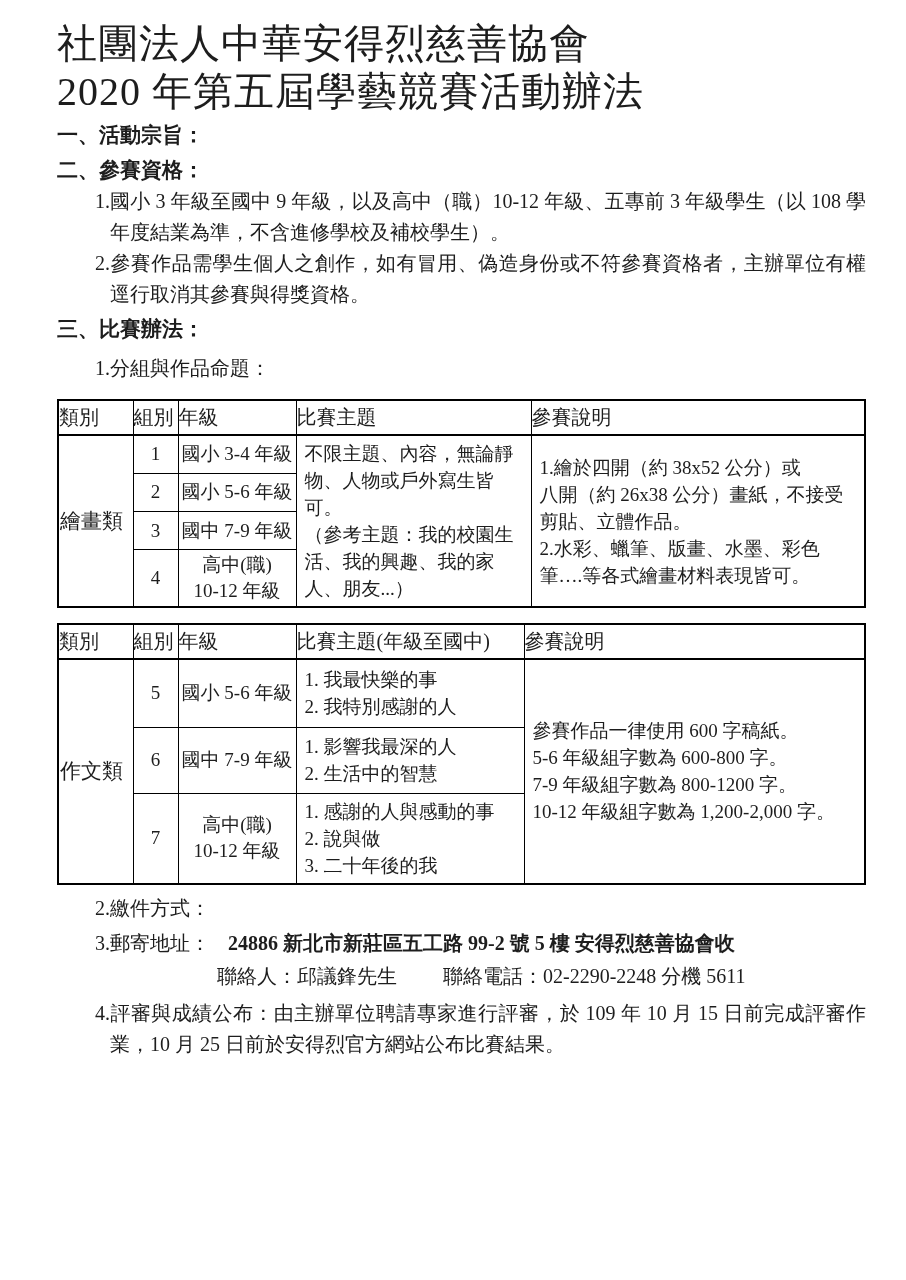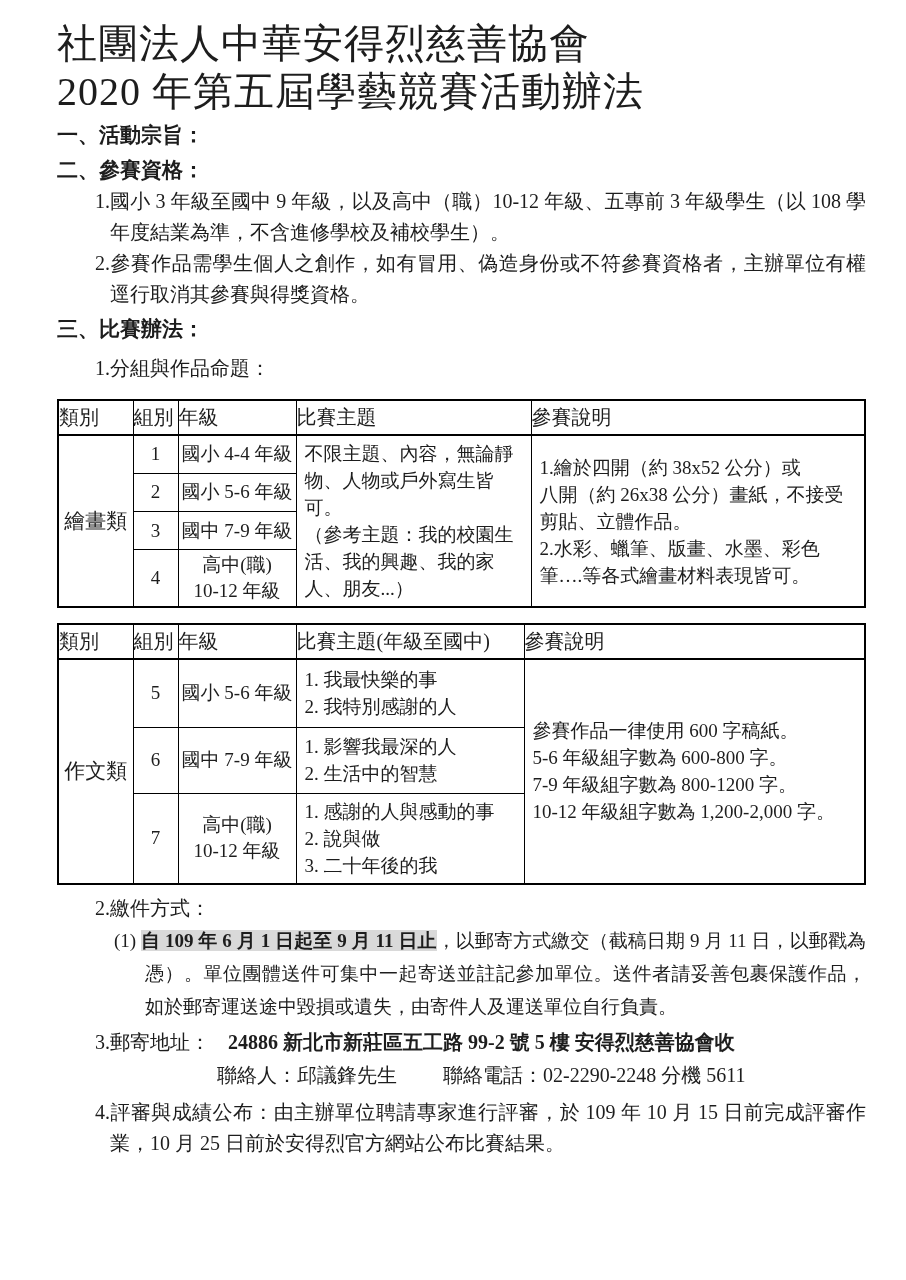--- a/index.html
+++ b/index.html
@@ -35,21 +35,21 @@
   table.rule-table th, table.rule-table td {
     border:1px solid #000;
     font-weight:normal;
     overflow:hidden;
   }
   table.rule-table thead th {
     font-size:20px; font-weight:normal; text-align:left;
     border-bottom:2px solid #000; padding:3px 0;
   }
   td.c { text-align:center; vertical-align:middle; font-size:19px; }
-  td.cat { text-align:center; vertical-align:middle; font-size:21px; font-weight:bold; }
+  td.cat { text-align:left; vertical-align:middle; font-size:21px; font-weight:bold; }
   td.txt { font-size:19px; line-height:27px; vertical-align:middle; padding:4px 8px; text-align:left; }
   .pre { white-space:pre-line; }
 
   .sub-item {
     font-size:19px; line-height:33px; text-align:justify;
     padding-left:88px; text-indent:-31px; margin:0;
   }
   .hl { background:#d9d9d9; font-weight:bold; }
 
   .addr-line { font-size:20px; line-height:33px; padding-left:38px; margin-top:3px; }
@@ -93,21 +93,21 @@
         <th>組別</th>
         <th>年級</th>
         <th>比賽主題</th>
         <th>參賽說明</th>
       </tr>
     </thead>
     <tbody>
       <tr style="height:38px">
         <td class="cat" rowspan="4">繪畫類</td>
         <td class="c">1</td>
-        <td class="c">國小 4-4 年級</td>
+        <td class="c">國小 3-4 年級</td>
         <td class="txt pre" rowspan="4">不限主題、內容，無論靜物、人物或戶外寫生皆可。
 （參考主題：我的校園生活、我的興趣、我的家人、朋友...）</td>
         <td class="txt pre" rowspan="4">1.繪於四開（約 38x52 公分）或
 八開（約 26x38 公分）畫紙，不接受剪貼、立體作品。
 2.水彩、蠟筆、版畫、水墨、彩色筆….等各式繪畫材料表現皆可。</td>
       </tr>
       <tr style="height:38px">
         <td class="c">2</td>
         <td class="c">國小 5-6 年級</td>
       </tr>
@@ -164,21 +164,20 @@
 10-12 年級</td>
         <td class="txt pre">1.  感謝的人與感動的事
 2.  說與做
 3.  二十年後的我</td>
       </tr>
     </tbody>
   </table>
 
   <div class="sub-label">2.繳件方式：</div>
 
-  <p class="sub-item"><span>(1) </span><span class="hl">自 109 年 6 月 1 日起至 9 月 11 日止</span><span>，以郵寄方式繳交（截稿日期 9 月 11 日，以郵戳為憑）。單位團體送件可集中一起寄送並註記參加單位。送件者請妥善包裹保護作品，如於郵寄運送途中毀損或遺失，由寄件人及運送單位自行負責。</span></p>
 
 
   <div class="addr-line"><span>3.郵寄地址：</span><span class="addr-gap"></span><span class="bold">24886 新北市新莊區五工路 99-2 號 5 樓 安得烈慈善協會收</span></div>
 
   <div class="contact-line"><span>聯絡人：邱議鋒先生</span><span class="contact-gap"></span><span>聯絡電話：02-2290-2248 分機 5611</span></div>
 
   <p class="num-item" style="margin-top:5px">4.評審與成績公布：由主辦單位聘請專家進行評審，於 109 年 10 月 15 日前完成評審作業，10 月 25 日前於安得烈官方網站公布比賽結果。</p>
 
 </div>
 

